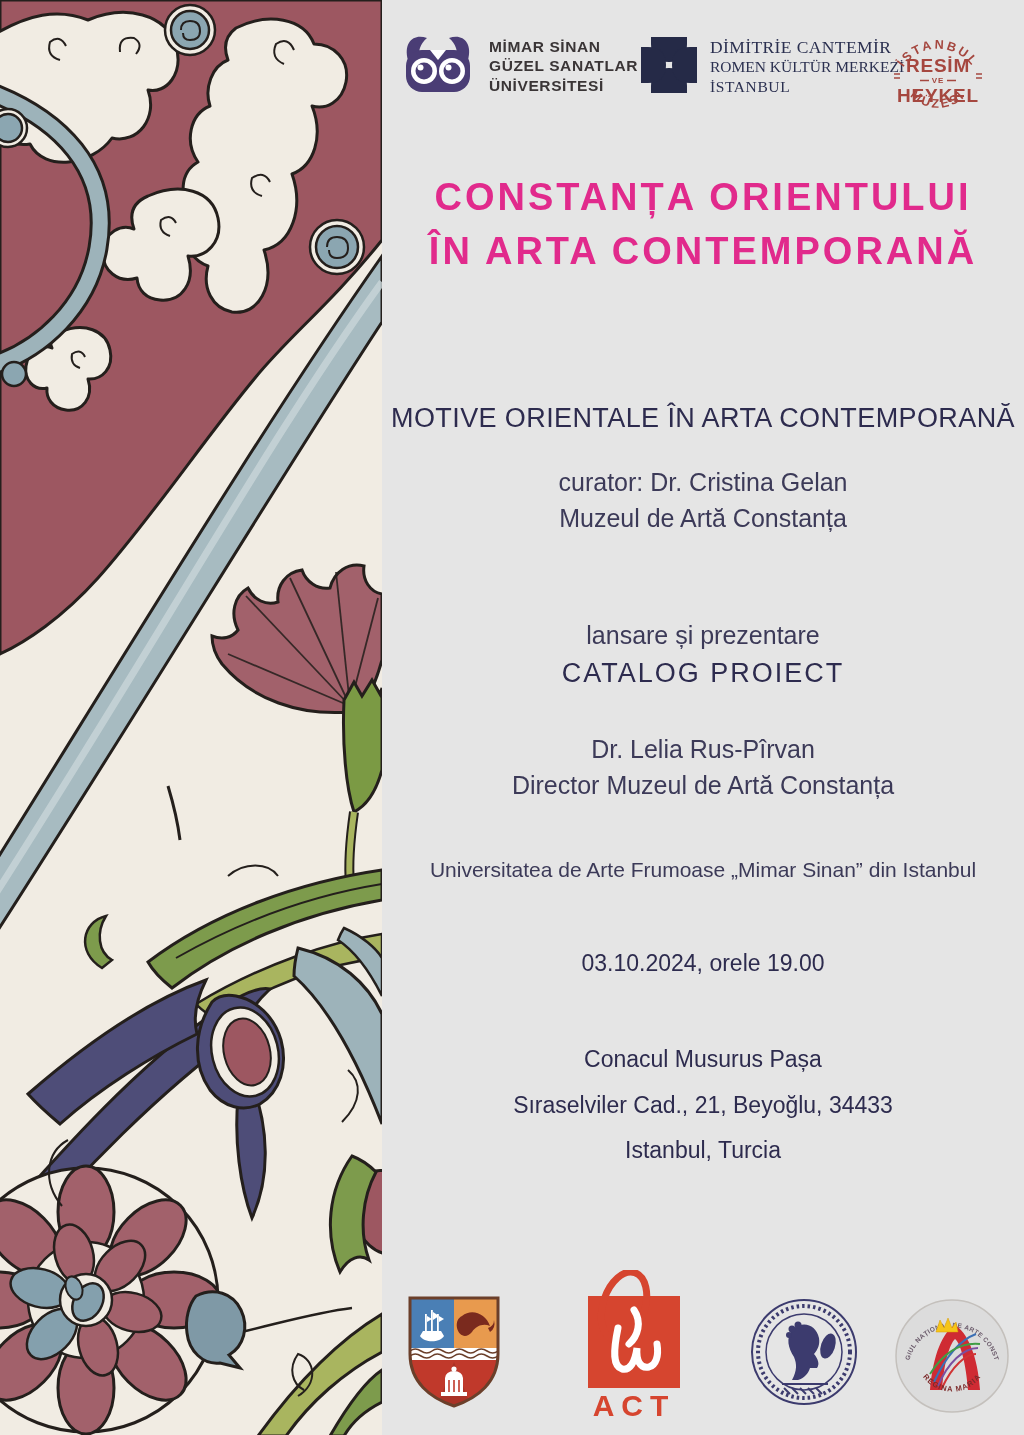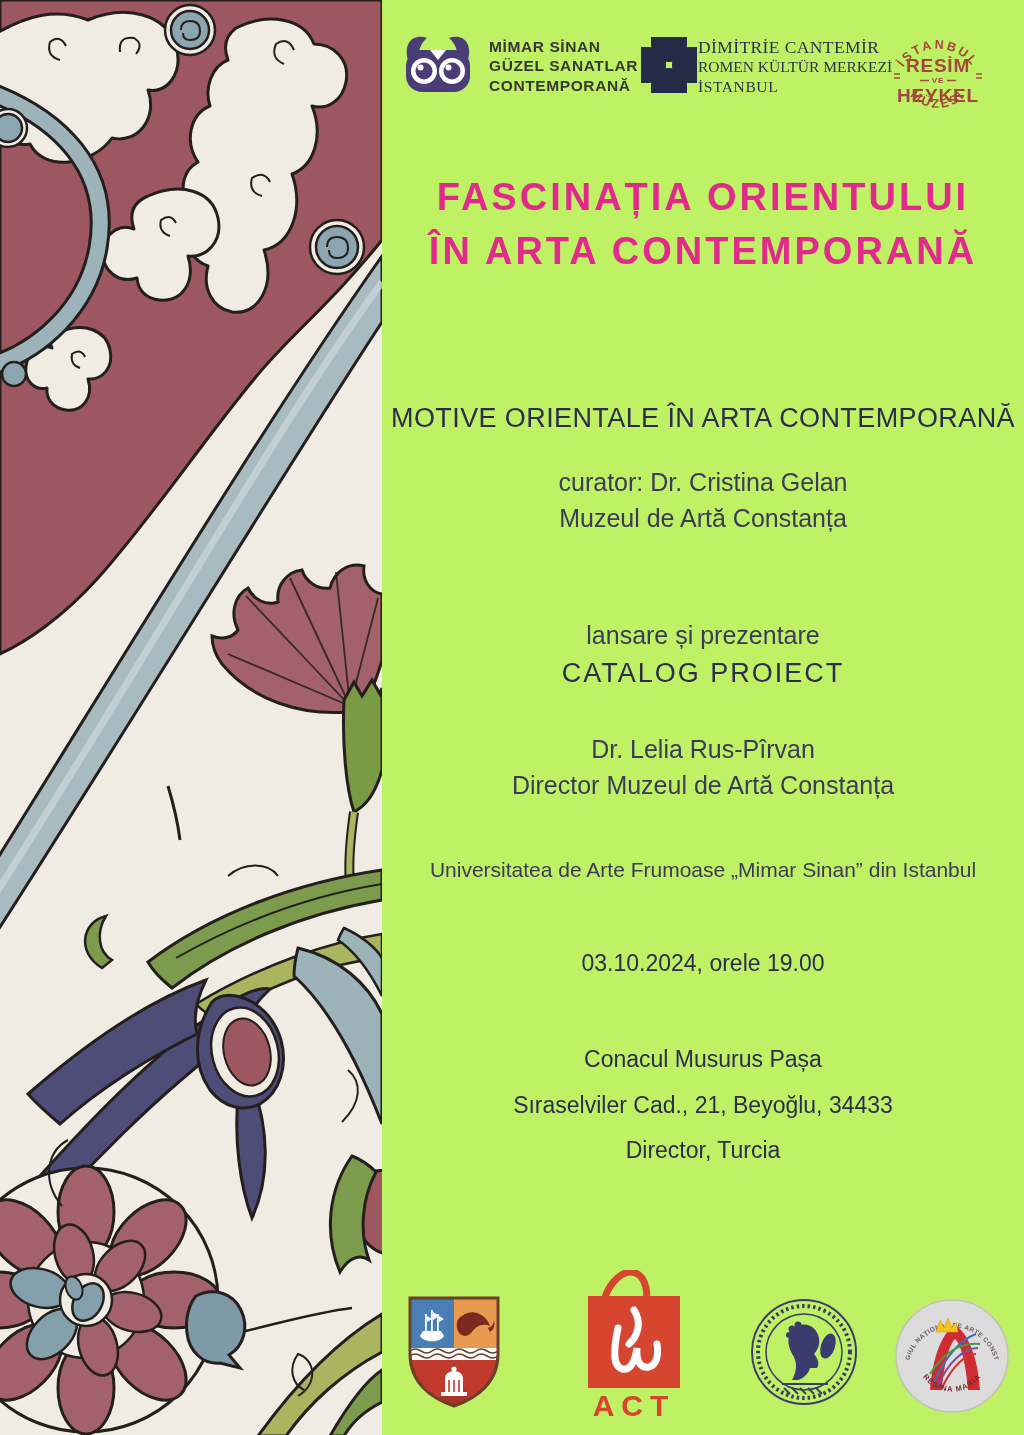--- a/index.html
+++ b/index.html
@@ -1,26 +1,26 @@
 <!DOCTYPE html>
 <html><head>
 <meta charset="utf-8">
 <style>
   html,body{margin:0;padding:0}
   body{
     width:1024px;height:1435px;position:relative;overflow:hidden;
     background:#ffffff;font-family:"Liberation Sans",sans-serif;
   }
   .artwork{position:absolute;left:0;top:0;width:382px;height:1435px}
-  .content{position:absolute;left:382px;top:0;width:642px;height:1435px;background:#bef264}
+  .content{position:absolute;left:382px;top:0;width:642px;height:1435px;background:#e5e5e5}
 
   
   .msgsu{position:absolute;left:18px;top:32px;display:flex;align-items:center;gap:13px}
   .msgsu-text{font-weight:bold;font-size:15.5px;line-height:19.5px;letter-spacing:.6px;color:#3a3536}
-  .cantemir{position:absolute;left:258px;top:36px;display:flex;align-items:center;gap:0}
+  .cantemir{position:absolute;left:258px;top:36px;display:flex;align-items:center;gap:12px}
   .cantemir-text{font-family:"Liberation Serif",serif;color:#2b3050;line-height:20px}
   .cantemir-text .l1{font-size:17.5px;letter-spacing:.4px}
   .cantemir-text .l2{font-size:15.5px}
   .cantemir-text .l3{font-size:15.5px;letter-spacing:.6px}
   .badge{position:absolute;left:504px;top:20px}
   .mb-arc{font-weight:bold;font-size:12.5px;letter-spacing:2.5px;fill:#a5473f}
   .mb-center{font-weight:bold;font-size:19px;letter-spacing:.8px;fill:#a5473f;text-anchor:middle}
   .mb-ve{font-weight:bold;font-size:8px;letter-spacing:1px;fill:#a5473f;text-anchor:middle}
 
   
@@ -182,21 +182,21 @@
           <circle cx="24" cy="39" r="8.5" fill="#4a3d75"></circle>
           <circle cx="20.5" cy="35.5" r="3" fill="#ffffff"></circle>
         <circle cx="52" cy="39" r="13" fill="#ffffff"></circle>
           <circle cx="52" cy="39" r="8.5" fill="#4a3d75"></circle>
           <circle cx="48.5" cy="35.5" r="3" fill="#ffffff"></circle>
       </svg>
     </span>
     <div class="msgsu-text">
       <div>MİMAR SİNAN</div>
       <div>GÜZEL SANATLAR</div>
-      <div>CONTEMPORANĂ</div>
+      <div>ÜNİVERSİTESİ</div>
     </div>
   </div>
 
   <div class="cantemir">
     <span>
       <svg width="58" height="58" viewBox="0 0 58 58" fill="#252a47">
         <path d="M11,1 H47 V8 Q47,26 29,26 Q11,26 11,8 Z"></path>
         <path d="M11,57 H47 V50 Q47,32 29,32 Q11,32 11,50 Z"></path>
         <path d="M1,11 V47 H8 Q26,47 26,29 Q26,11 8,11 Z"></path>
         <path d="M57,11 V47 H50 Q32,47 32,29 Q32,11 50,11 Z"></path>
@@ -224,35 +224,35 @@
         <line x1="34" y1="60.5" x2="43" y2="60.5"></line>
           <line x1="61" y1="60.5" x2="70" y2="60.5"></line>
         <line x1="8" y1="54" x2="14" y2="54"></line>
           <line x1="8" y1="58" x2="14" y2="58"></line>
         <line x1="90" y1="54" x2="96" y2="54"></line>
           <line x1="90" y1="58" x2="96" y2="58"></line>
       </g>
     </svg>
   </div>
 
-  <div class="block title1">FASCINAȚIA ORIENTULUI</div>
+  <div class="block title1">CONSTANȚA ORIENTULUI</div>
   <div class="block title2">ÎN ARTA CONTEMPORANĂ</div>
 
   <div class="block t-bold motive">MOTIVE ORIENTALE ÎN ARTA CONTEMPORANĂ</div>
   <div class="block t-reg curator">curator: Dr. Cristina Gelan</div>
   <div class="block t-reg curator-org">Muzeul de Artă Constanța</div>
   <div class="block t-reg kicker2">lansare și prezentare</div>
   <div class="block t-bold catalog">CATALOG PROIECT</div>
   <div class="block t-reg sp1">Dr. Lelia Rus-Pîrvan</div>
   <div class="block t-reg sp1r">Director Muzeul de Artă Constanța</div>
   <div class="block t-reg sp2o">Universitatea de Arte Frumoase „Mimar Sinan” din Istanbul</div>
   <div class="block t-bold dt">03.10.2024, orele 19.00</div>
   <div class="block t-bold venue">Conacul Musurus Pașa</div>
   <div class="block t-bold addr">Sıraselviler Cad., 21, Beyoğlu, 34433</div>
-  <div class="block t-bold city">Director, Turcia</div>
+  <div class="block t-bold city">Istanbul, Turcia</div>
 
   <div class="coa">
     <svg width="100" height="118" viewBox="0 0 100 118">
       <defs>
           <clipPath id="shield">
             <path d="M6,6 H94 V62 C94,90 74,106 50,114 C26,106 6,90 6,62 Z"></path>
           </clipPath>
         </defs>
       <g clip-path="url(#shield)">
         <rect x="6" y="6" width="44" height="52" fill="#4a7fb5"></rect>

